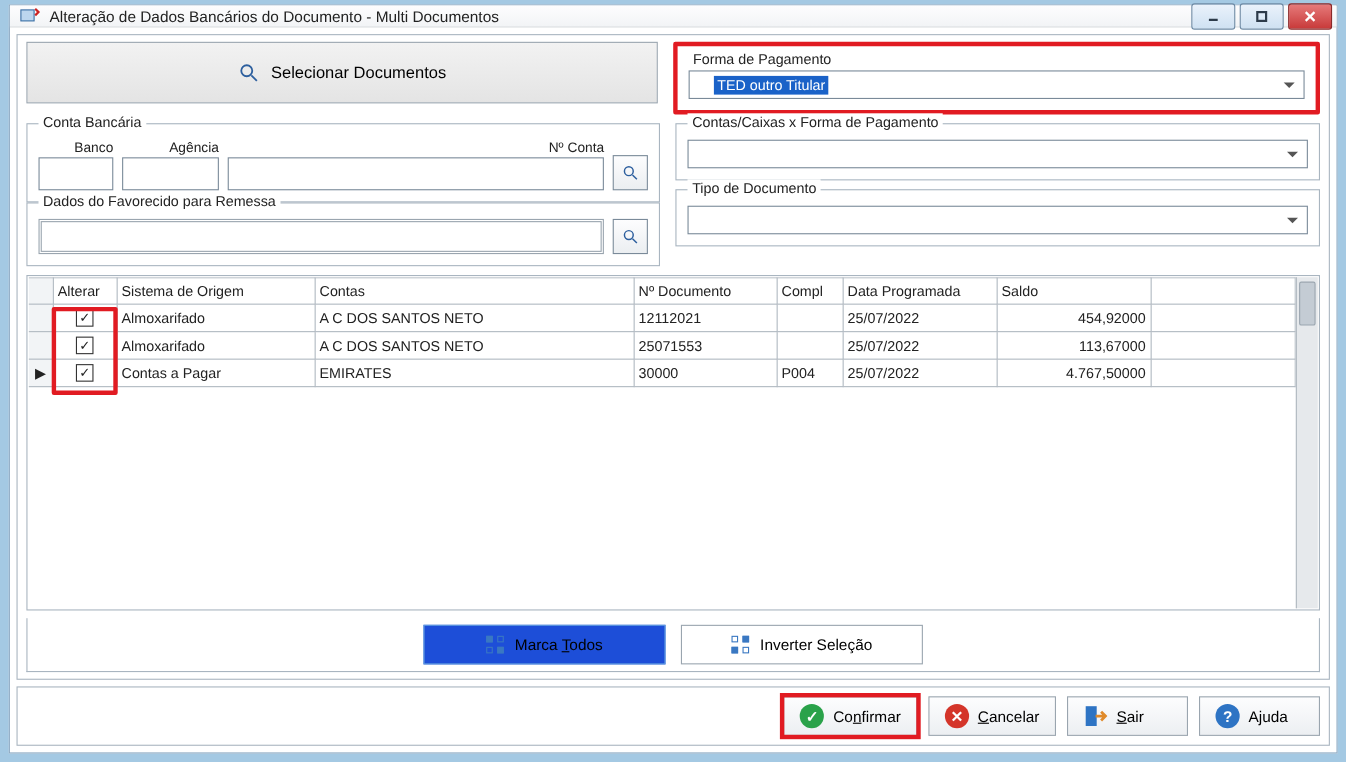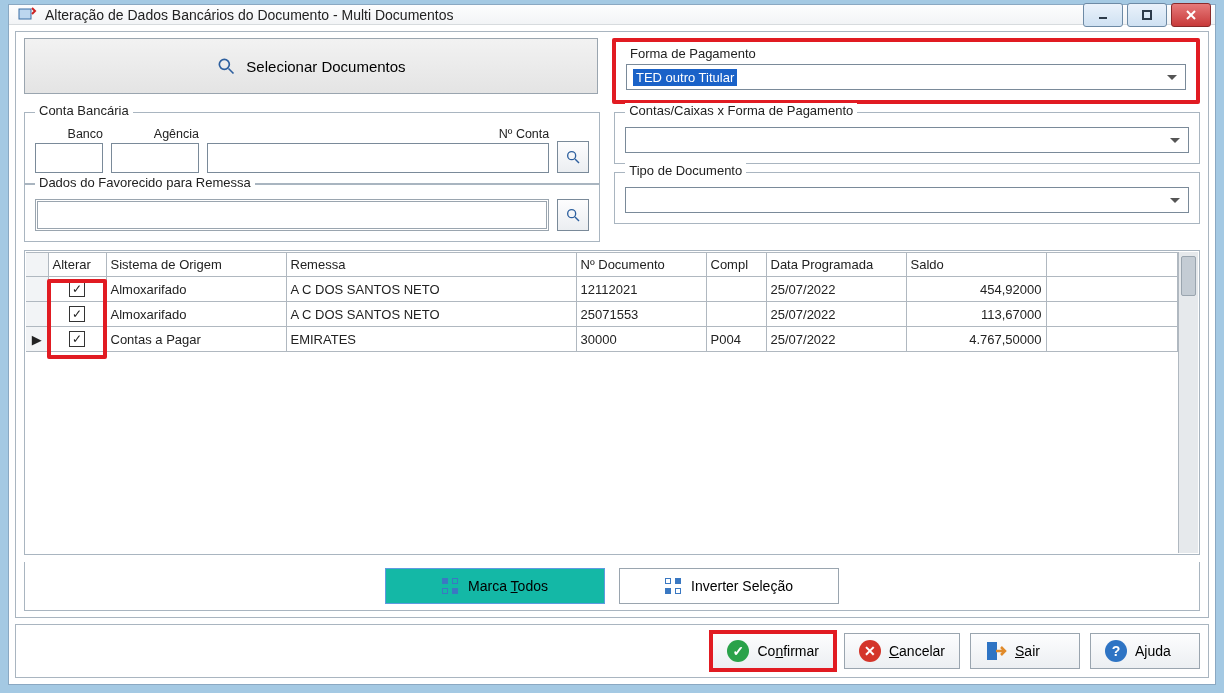--- a/index.html
+++ b/index.html
@@ -89,21 +89,21 @@
     border: 4px solid #e11b22;
     border-radius: 2px;
     padding-top: 10px;
   }
   .forma-group .legend { top: 4px; }
   .combo {
     width: 100%;
     height: 26px;
     border: 1px solid #7a8a99;
     display: flex; align-items: center;
-    padding: 0 24px 0 6px;
+    padding: 0 24px 0 22px;
     background: #fff;
     position: relative;
   }
   .combo::after {
     content: "";
     position: absolute; right: 8px; top: 50%;
     border: 5px solid transparent;
     border-top-color: #555;
     margin-top: -2px;
   }
@@ -156,21 +156,21 @@
     pointer-events:none;
   }
   .alterar-highlight.body { top:28px; left:22px; width:60px; height:80px; }
   .vscroll { width:20px; background:#e6e9ec; border-left:1px solid #b0b8c0; position:relative; }
   .vscroll .thumb { position:absolute; left:2px; right:2px; top:4px; height:40px; background:#c4ccd4; border:1px solid #9aa5af; border-radius:2px; }
   .grid-actions {
     display:flex; gap:14px; justify-content:center; padding:6px 0;
     border:1px solid #a9b5c0; border-top:none;
     margin-top:-1px;
   }
-  .grid-actions .marca-btn { border:1px solid #5e9be0; background:#14b8a6; }
+  .grid-actions .marca-btn { border:1px solid #5e9be0; background:#1d4ed8; }
   .action-btn {
     width:220px; height:36px; border:1px solid #9aa5af;
     display:flex; align-items:center; justify-content:center; gap:10px;
     background:#fff; font-size:14px;
   }
   .tiles { display:inline-block; width:16px; height:16px; position:relative; }
   .tiles span { position:absolute; width:6px; height:6px; border:1px solid #3a78c2; }
   .tiles .t1{top:0;left:0;background:#3a78c2;} .tiles .t2{top:0;right:0;}
   .tiles .t3{bottom:0;left:0;} .tiles .t4{bottom:0;right:0;background:#3a78c2;}
   .tiles.inv .t1{background:transparent;} .tiles.inv .t2{background:#3a78c2;}
@@ -313,21 +313,21 @@
                   <col style="width:60px">
                 <col style="width:140px">
                   <col style="width:140px">
                   <col>
               </colgroup>
               <thead>
                 <tr>
                   <th class="gutter"></th>
                   <th>Alterar</th>
                   <th>Sistema de Origem</th>
-                  <th>Remessa</th>
+                  <th>Contas</th>
                   <th>Nº Documento</th>
                   <th>Compl</th>
                   <th>Data Programada</th>
                   <th>Saldo</th>
                   <th></th>
                 </tr>
               </thead>
               <tbody id="grid-body">
                   <tr>
                     <td class="gutter"></td>

